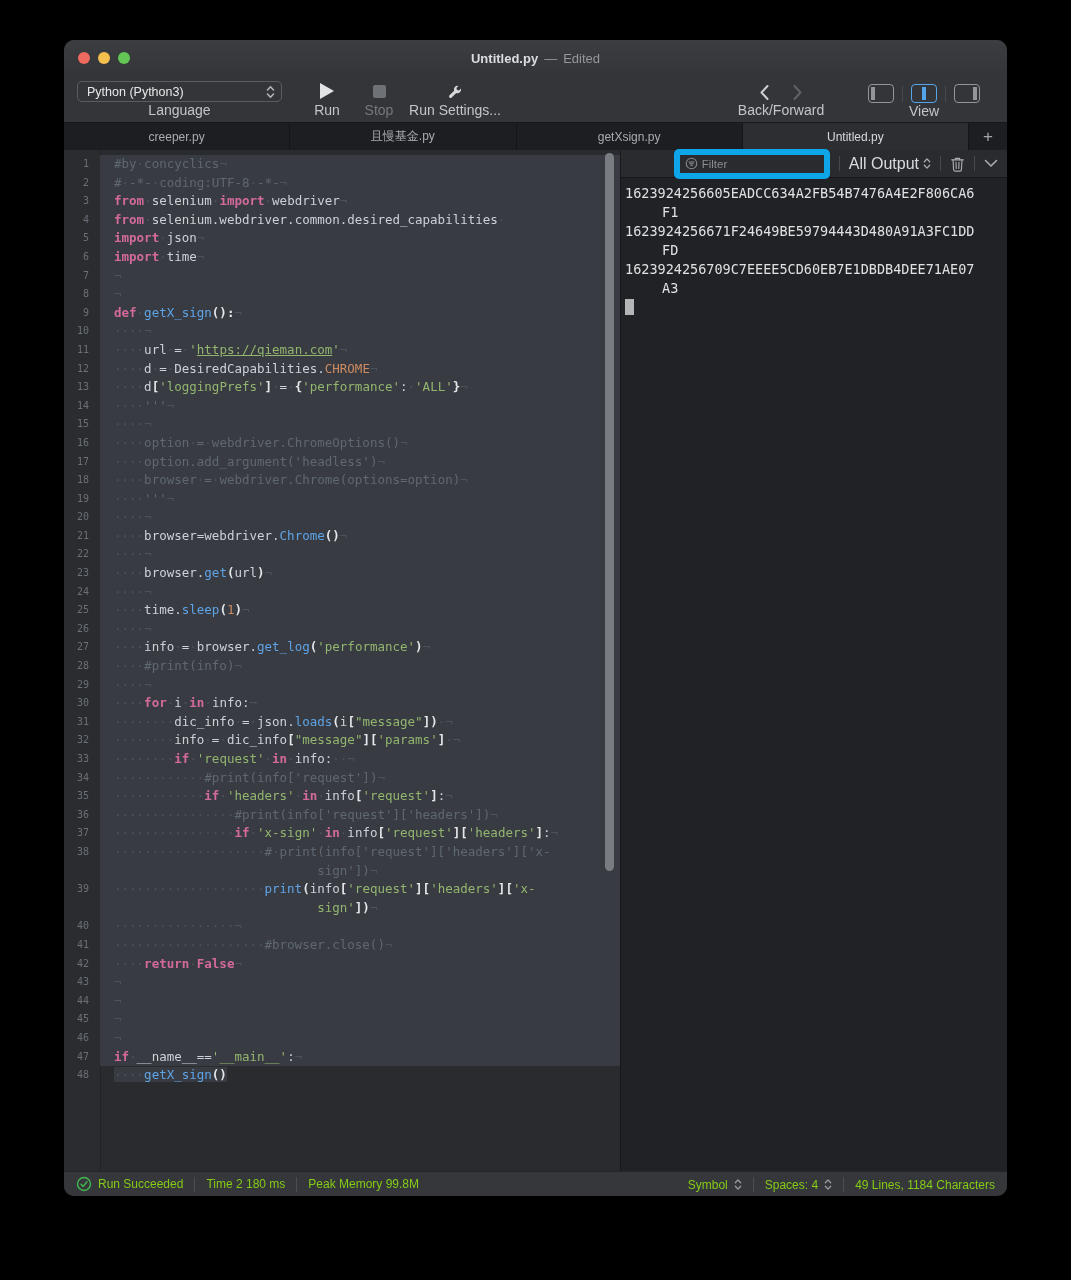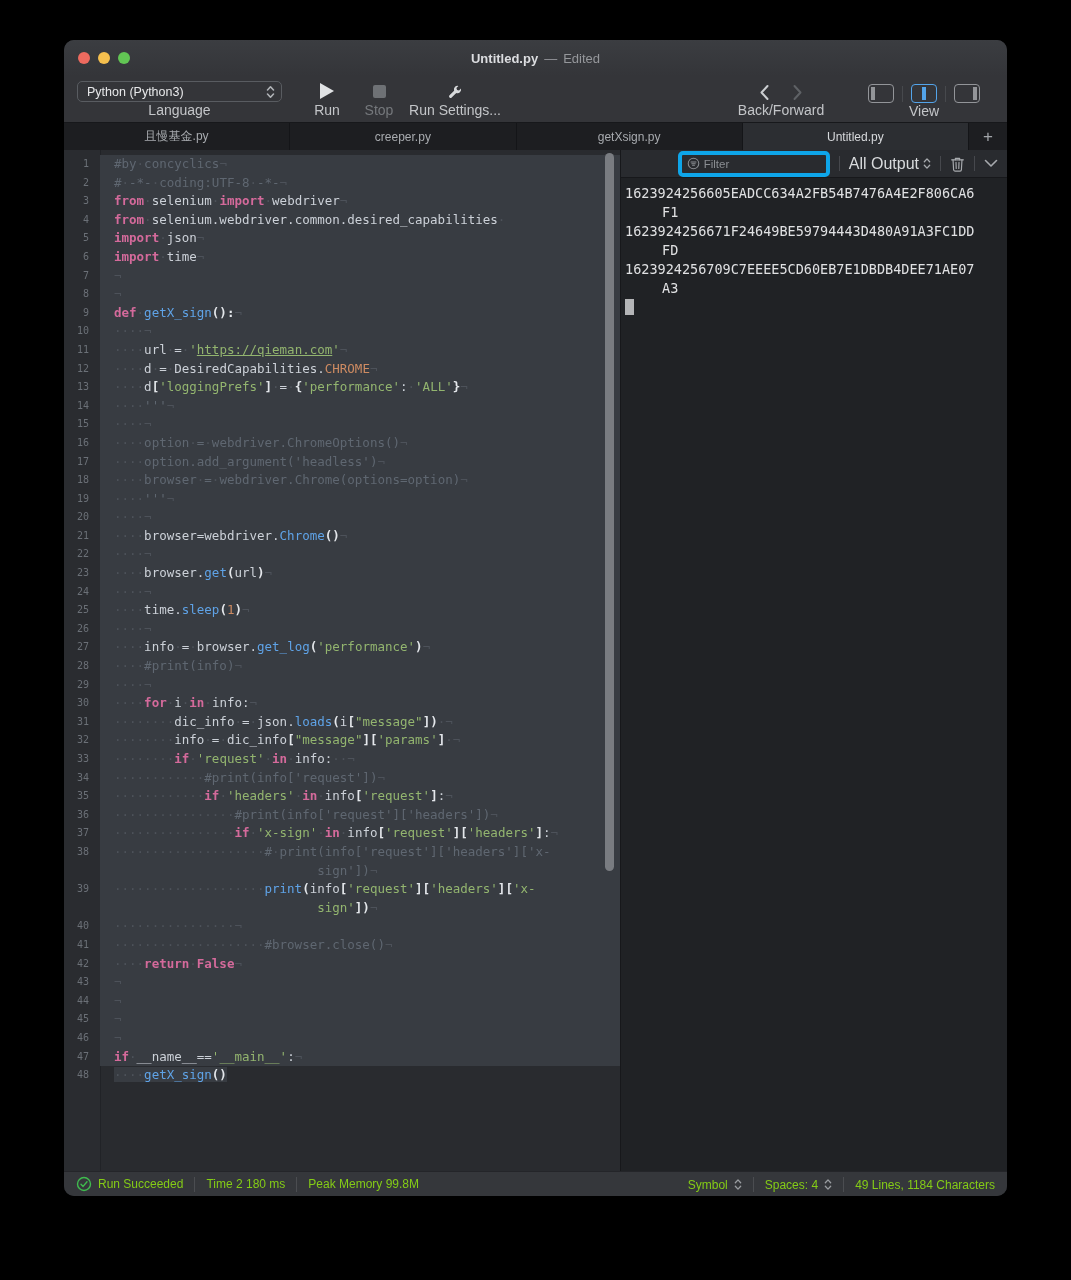--- a/index.html
+++ b/index.html
@@ -67,21 +67,21 @@
   .tk-o{color:#ce8b62;}
   .tk-w{color:#ccd1d8;}
   .tk-b{color:#e4e7eb;font-weight:bold;}
   .tk-d{color:#4d525a;}
   .scroll-thumb{position:absolute;right:6px;top:3px;width:9px;height:718px;border-radius:4.5px;background:#797c81;}
   .divider-v{width:1px;flex:none;background:#17181b;}
 
   .console-pane{flex:1;background:#202225;display:flex;flex-direction:column;min-width:0;}
   .console-header{height:27px;flex:none;background:#292b2f;border-bottom:1px solid #17181b;
                   display:flex;align-items:center;justify-content:flex-end;padding:0 9px;gap:9px;}
-  .filter-box{width:134px;height:18px;border:4px solid #0ea5e9;border-radius:5px;display:flex;
+  .filter-box{width:134px;height:18px;border:6px solid #0ea5e9;border-radius:5px;display:flex;
               align-items:center;padding:0 5px;gap:4px;box-sizing:content-box;}
   .filter-ph{color:#8b8e93;font-size:11.5px;}
   .hdr-sep{width:1px;height:15px;background:#46484d;}
   .all-output{display:flex;align-items:center;gap:4px;color:#d9dbdd;font-size:16px;}
   .hicon{display:flex;align-items:center;}
   .console-body{flex:1;padding:6px 4px;font-family:"DejaVu Sans Mono",monospace;font-size:13.5px;
                 line-height:19px;color:#e0e1e3;overflow:hidden;}
   .orow{white-space:pre;}
   .orow.cont{padding-left:37px;}
   .cursor-block{display:inline-block;width:9px;height:16px;background:#b4b5b7;vertical-align:text-bottom;}
@@ -170,22 +170,22 @@
         <span class="vsep"></span>
         <span class="vbtn b-right">
               <span class="bar"></span>
             </span>
       </div>
       <div class="tlabel">View</div>
     </div>
   </div>
 
   <div class="tabbar">
-    <div class="tab">且慢基金.py</div>
-        <div class="tab">creeper.py</div>
+    <div class="tab">creeper.py</div>
+        <div class="tab">且慢基金.py</div>
         <div class="tab">getXsign.py</div>
         <div class="tab active">Untitled.py</div>
         <div class="tab-plus">
           <span>+</span>
         </div>
   </div>
 
   <div class="content">
     <div class="editor-pane">
       <div class="gutter-bg"></div>

